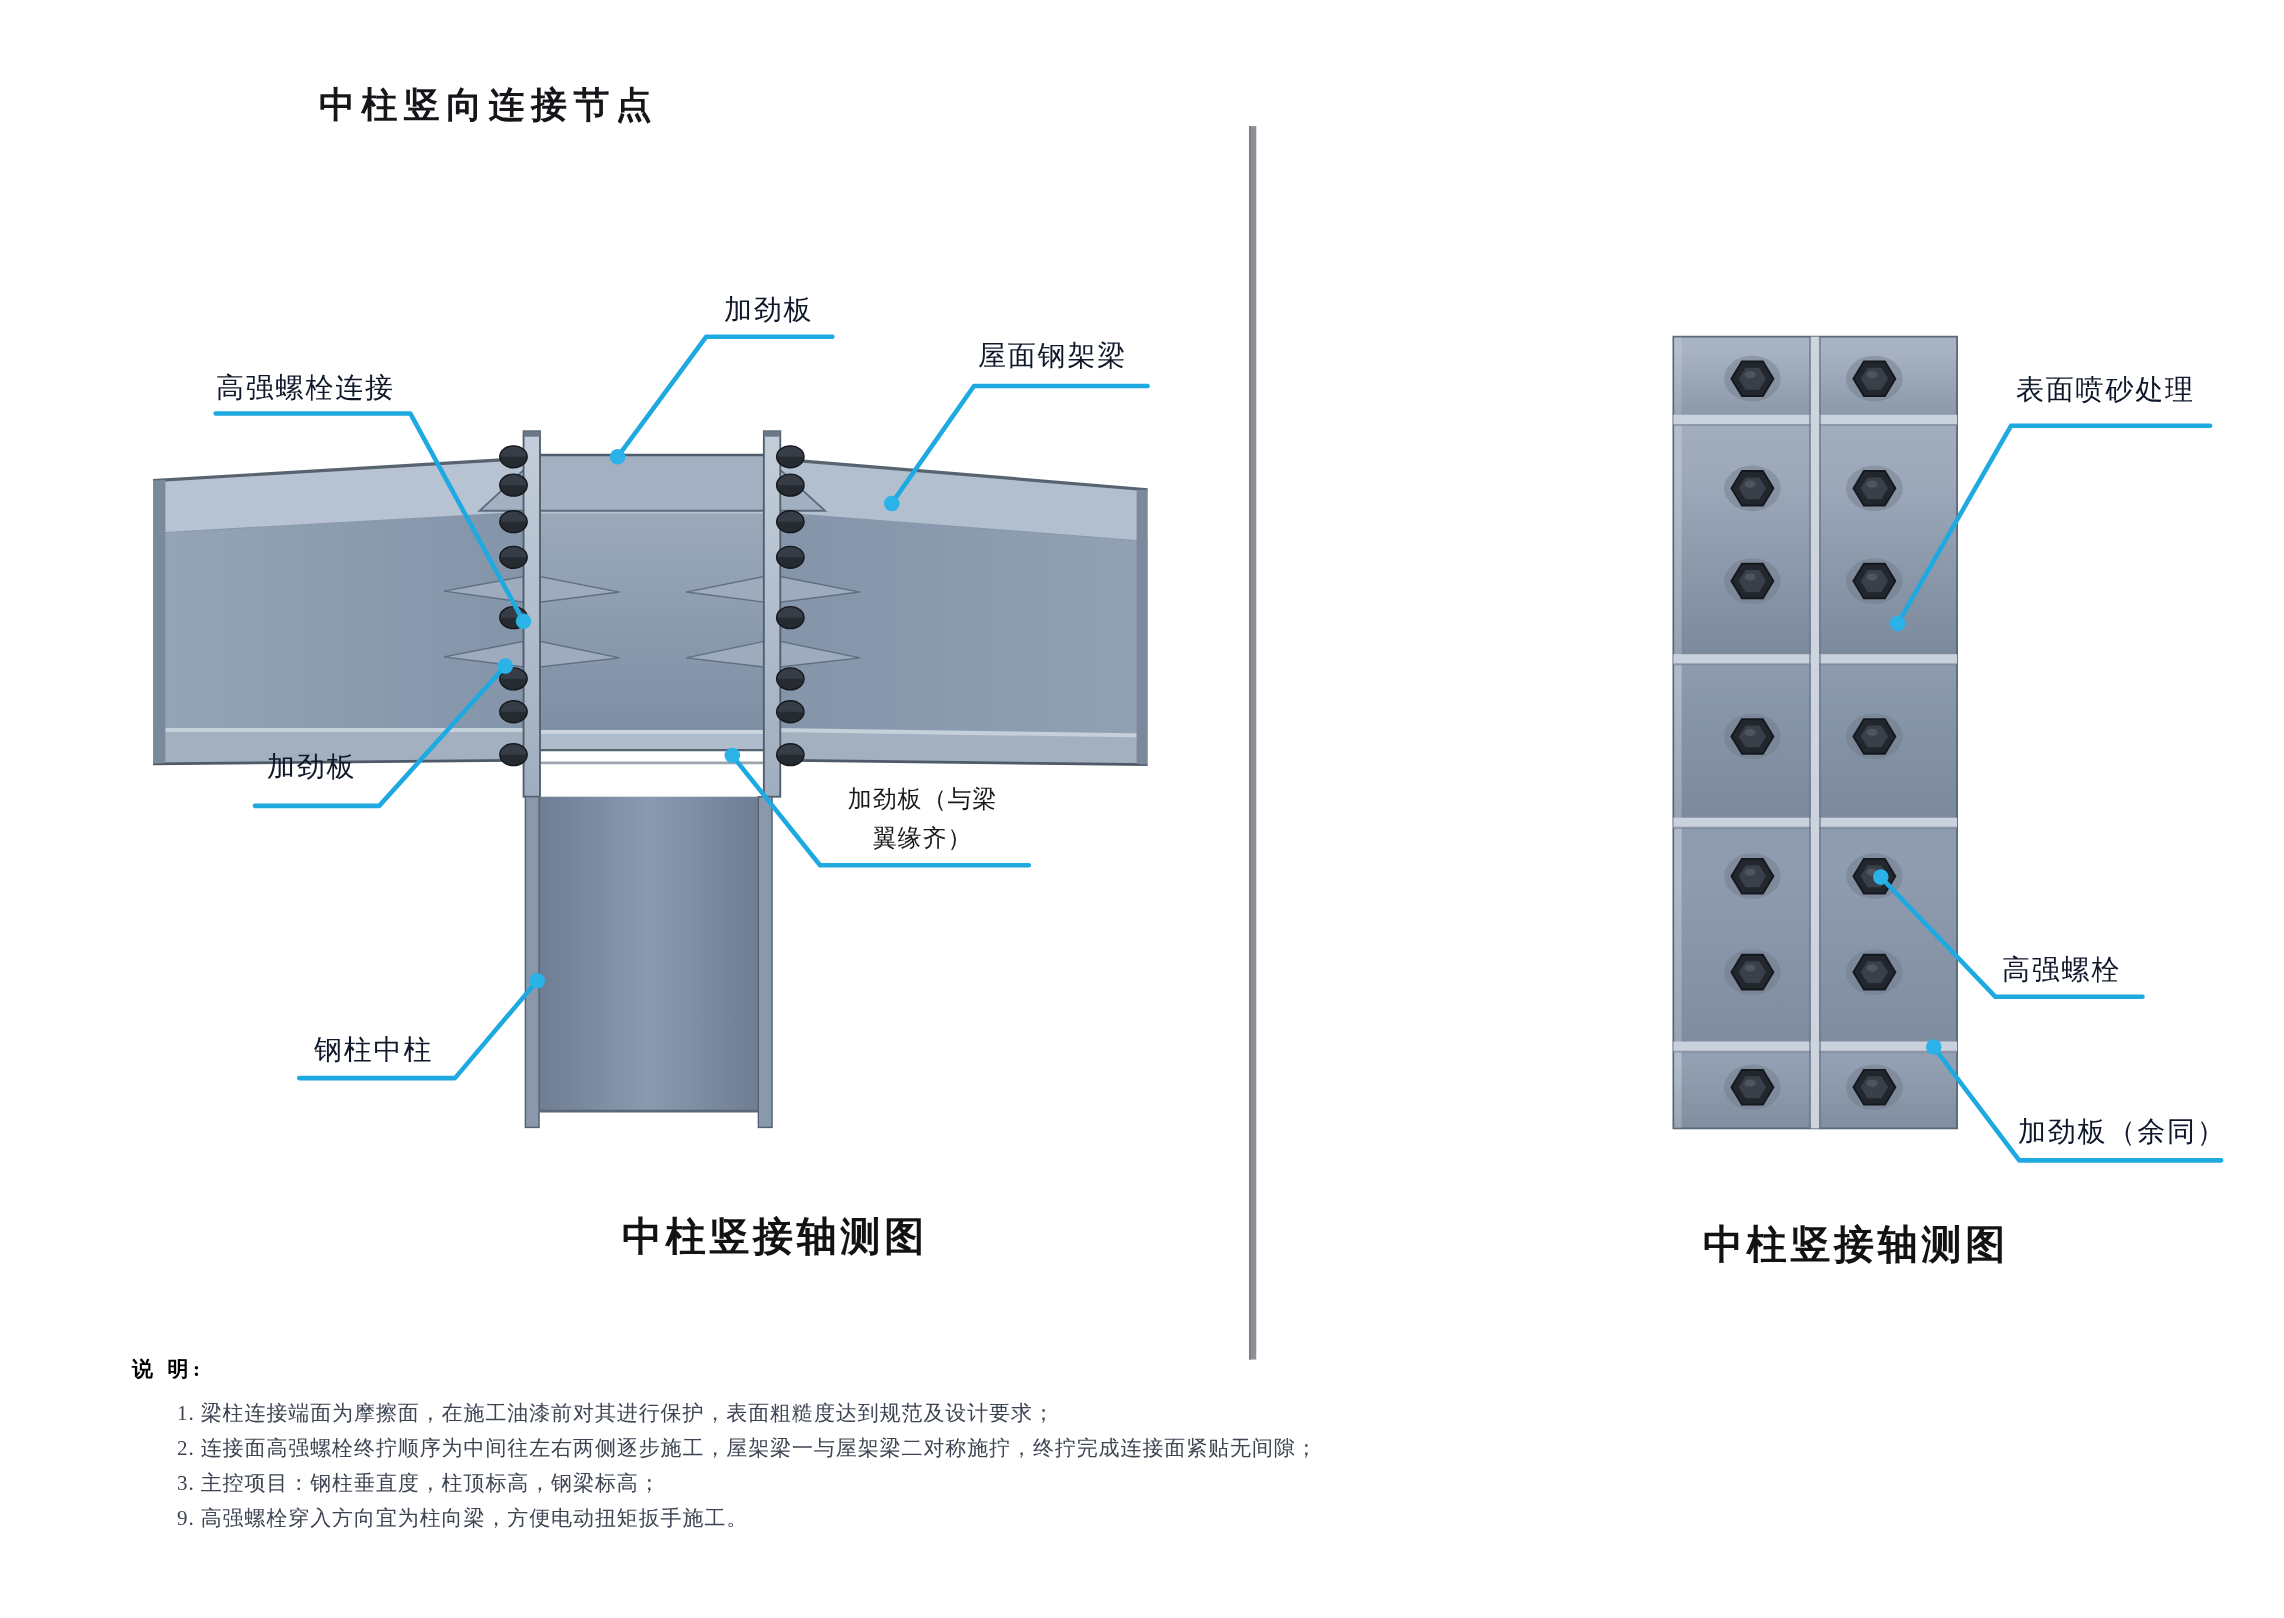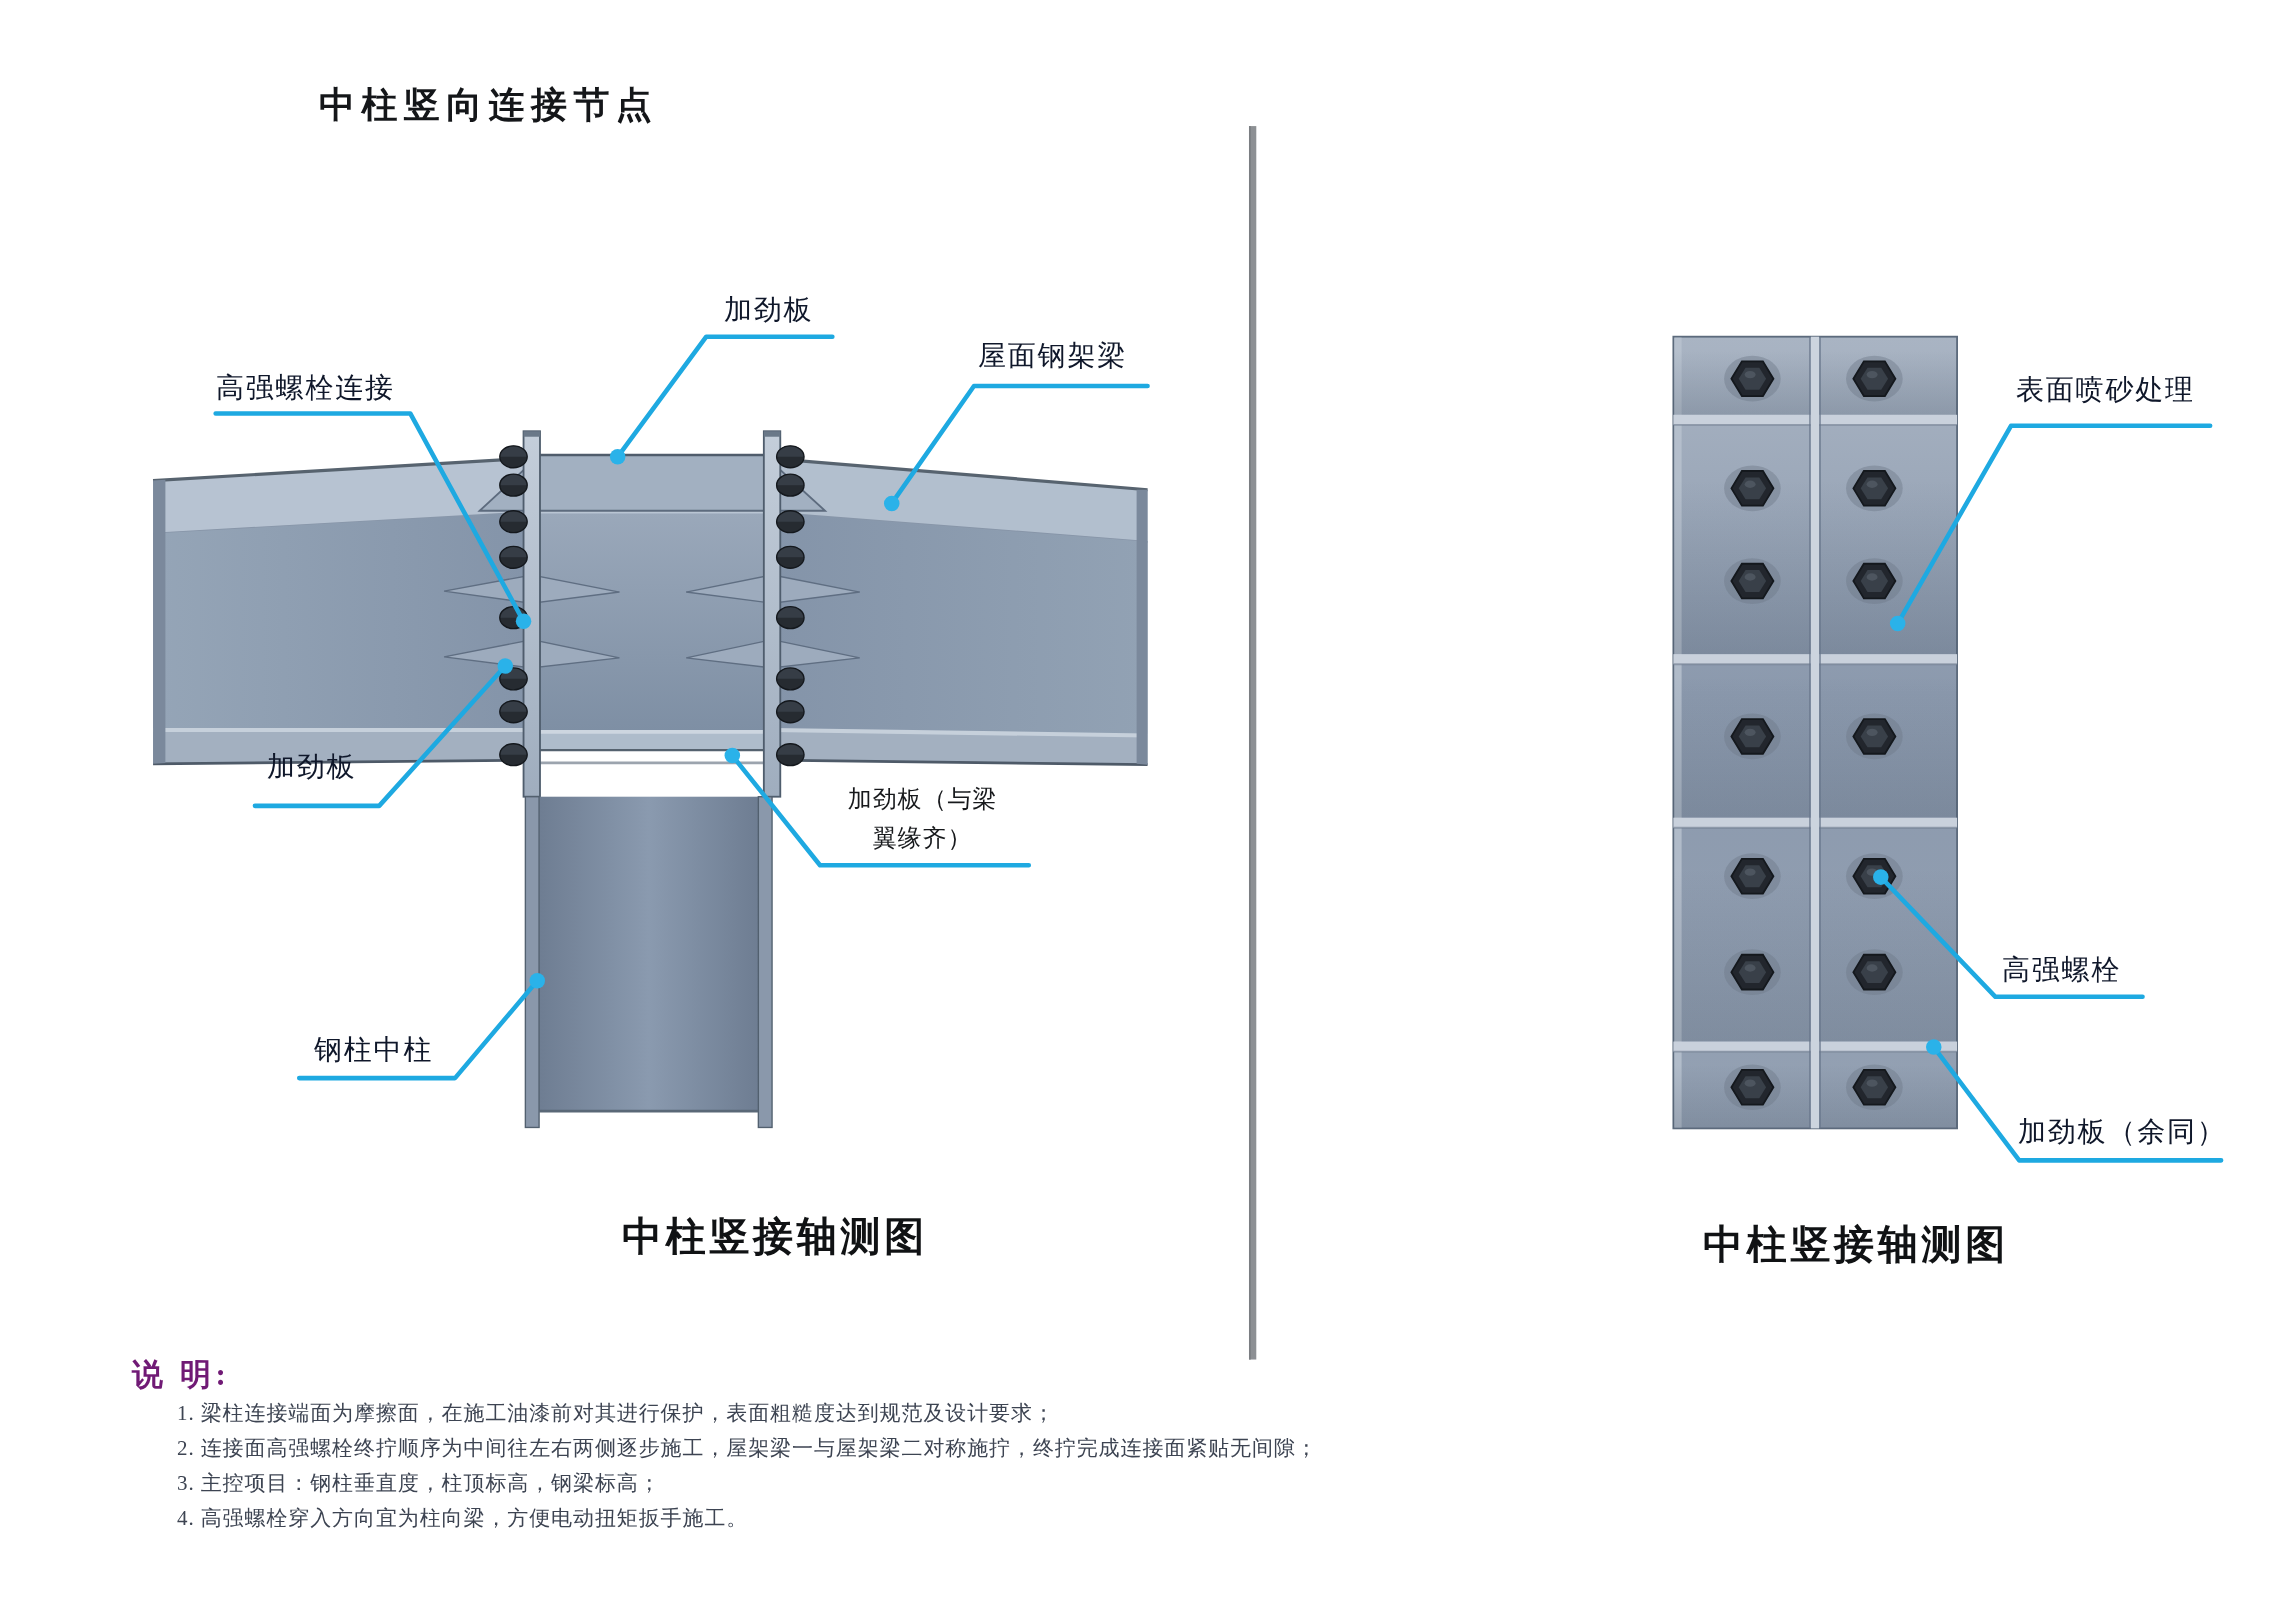--- a/index.html
+++ b/index.html
@@ -6,21 +6,21 @@
   #canvas{position:relative;width:2339px;height:1619px;background:#ffffff;overflow:hidden;
           font-family:"Liberation Sans",sans-serif;color:#17191c;}
   #scene{position:absolute;left:0;top:0;width:2339px;height:1619px;}
   .txt{position:absolute;white-space:nowrap;line-height:1;}
   .page-title{font-size:36px;font-weight:700;letter-spacing:6.4px;color:#141619;text-align:right;}
   .lbl{font-size:28px;letter-spacing:1.8px;color:#0f172a;}
   .lbl2{font-size:24px;letter-spacing:0.9px;color:#17191c;text-align:center;line-height:39px;white-space:nowrap;}
   .caption{font-size:40px;font-weight:700;letter-spacing:3.7px;color:#101214;
            font-family:"Liberation Serif",serif;margin-left:47px;}
   .notes{position:absolute;font-family:"Liberation Serif",serif;color:#3d4452;}
-  .notes-heading{font-size:31px;font-weight:700;letter-spacing:4.6px;color:#701a75;}
+  .notes-heading{font-size:21px;font-weight:700;letter-spacing:4.6px;color:#000000;}
   .note-line{font-size:21px;line-height:35px;letter-spacing:0.9px;white-space:nowrap;}
 </style>
 </head>
 <body>
 
 <div id="canvas">
 
   <svg id="scene" viewBox="0 0 5120 3544" xmlns="http://www.w3.org/2000/svg">
     <defs>
       <linearGradient id="webGradL" x1="0" y1="0" x2="1" y2="0">
@@ -258,17 +258,17 @@
   <div class="txt lbl" style="left:2018px;top:1118px;">加劲板（余同）</div>
 
   <div class="txt caption" style="left:575px;top:1217px;">中柱竖接轴测图</div>
   <div class="txt caption" style="left:1656px;top:1225px;">中柱竖接轴测图</div>
 
   <div class="notes txt notes-heading" style="left:132px;top:1359px;">说 明:</div>
   <div class="notes" style="left:177px;top:1396px;">
     <div class="note-line">1. 梁柱连接端面为摩擦面，在施工油漆前对其进行保护，表面粗糙度达到规范及设计要求；</div>
     <div class="note-line">2. 连接面高强螺栓终拧顺序为中间往左右两侧逐步施工，屋架梁一与屋架梁二对称施拧，终拧完成连接面紧贴无间隙；</div>
     <div class="note-line">3. 主控项目：钢柱垂直度，柱顶标高，钢梁标高；</div>
-    <div class="note-line">4. 高强螺栓穿入方向宜为柱向梁，方便电动扭矩扳手施工。</div>
+    <div class="note-line">9. 高强螺栓穿入方向宜为柱向梁，方便电动扭矩扳手施工。</div>
   </div>
 
 </div>
 
 
 </body></html>

